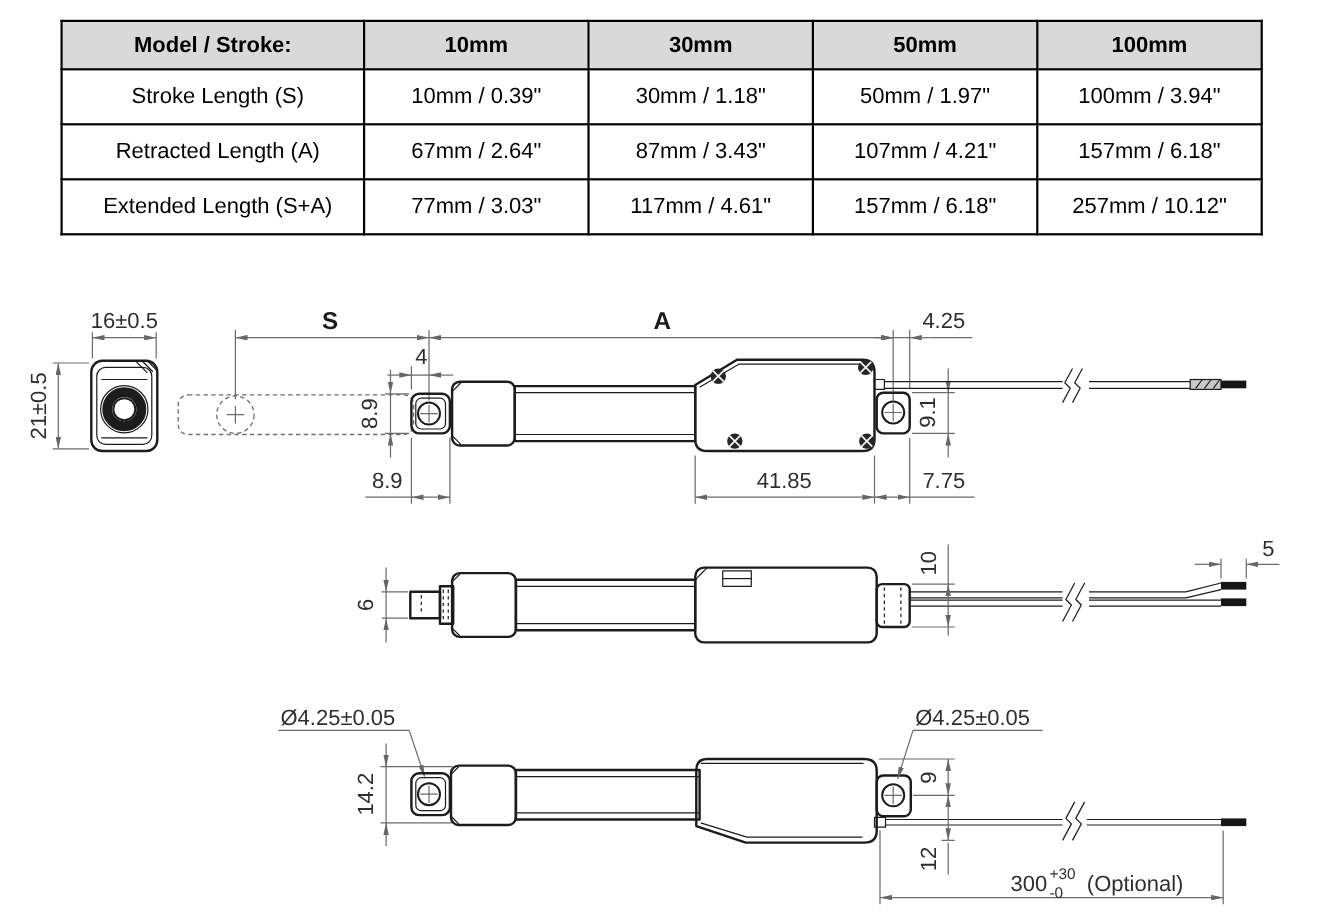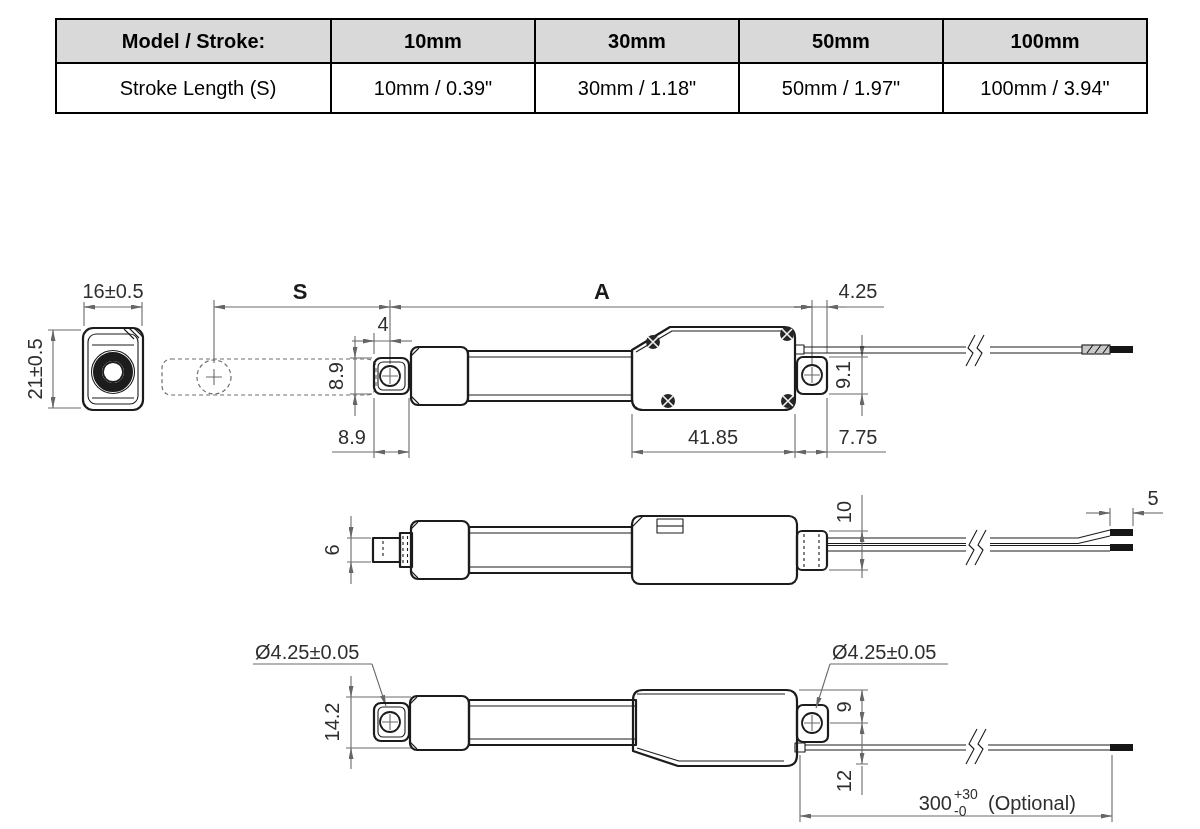--- a/index.html
+++ b/index.html
@@ -49,20 +49,34 @@
         <th>50mm</th>
         <th>100mm</th>
       </tr>
       <tr>
         <td class="rowlabel">Stroke Length (S)</td>
         <td>10mm / 0.39"</td>
         <td>30mm / 1.18"</td>
         <td>50mm / 1.97"</td>
         <td>100mm / 3.94"</td>
       </tr>
+      <tr>
+        <td class="rowlabel">Retracted Length (A)</td>
+        <td>67mm / 2.64"</td>
+        <td>87mm / 3.43"</td>
+        <td>107mm / 4.21"</td>
+        <td>157mm / 6.18"</td>
+      </tr>
+      <tr>
+        <td class="rowlabel">Extended Length (S+A)</td>
+        <td>77mm / 3.03"</td>
+        <td>117mm / 4.61"</td>
+        <td>157mm / 6.18"</td>
+        <td>257mm / 10.12"</td>
+      </tr>
     </tbody>
       </table>
   </div>
 
   <svg id="draw" width="1200" height="609" viewBox="0 220 1200 609">
     <defs>
       <marker id="arr" viewBox="0 0 11 5" refX="11" refY="2.5" markerWidth="11" markerHeight="5" markerUnits="userSpaceOnUse" orient="auto-start-reverse">
         <path d="M0,0 L11,2.5 L0,5 Z" fill="#666"></path>
       </marker>
     </defs>

